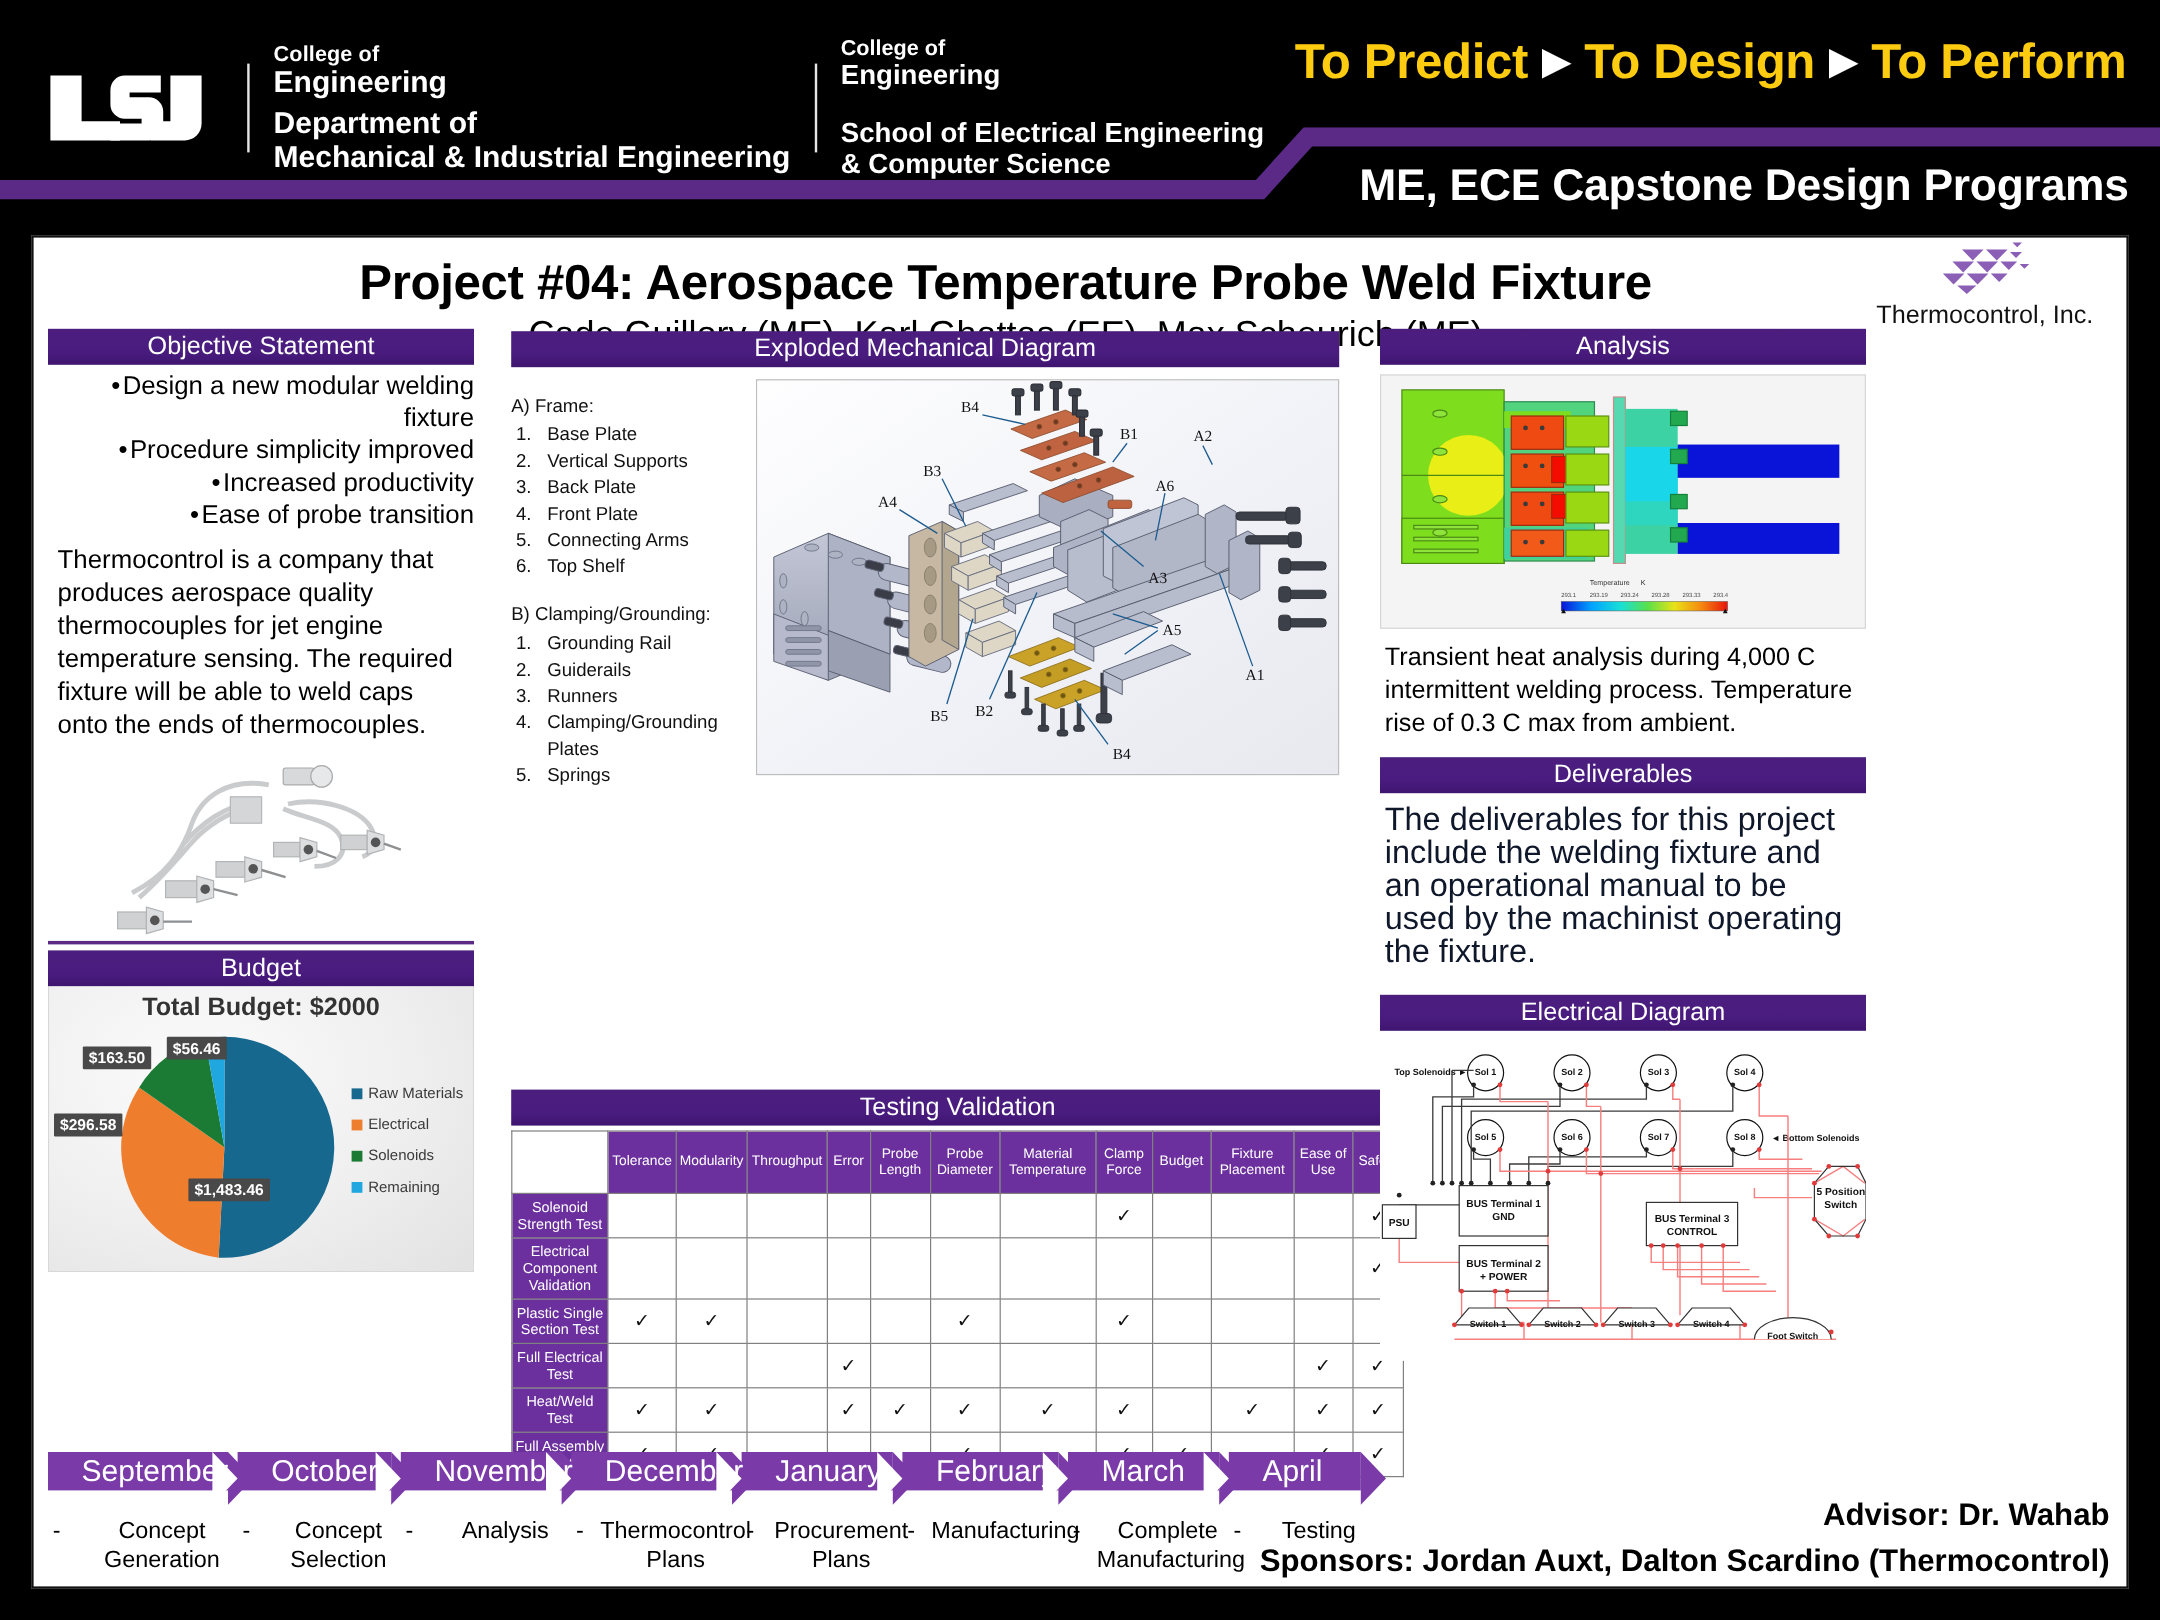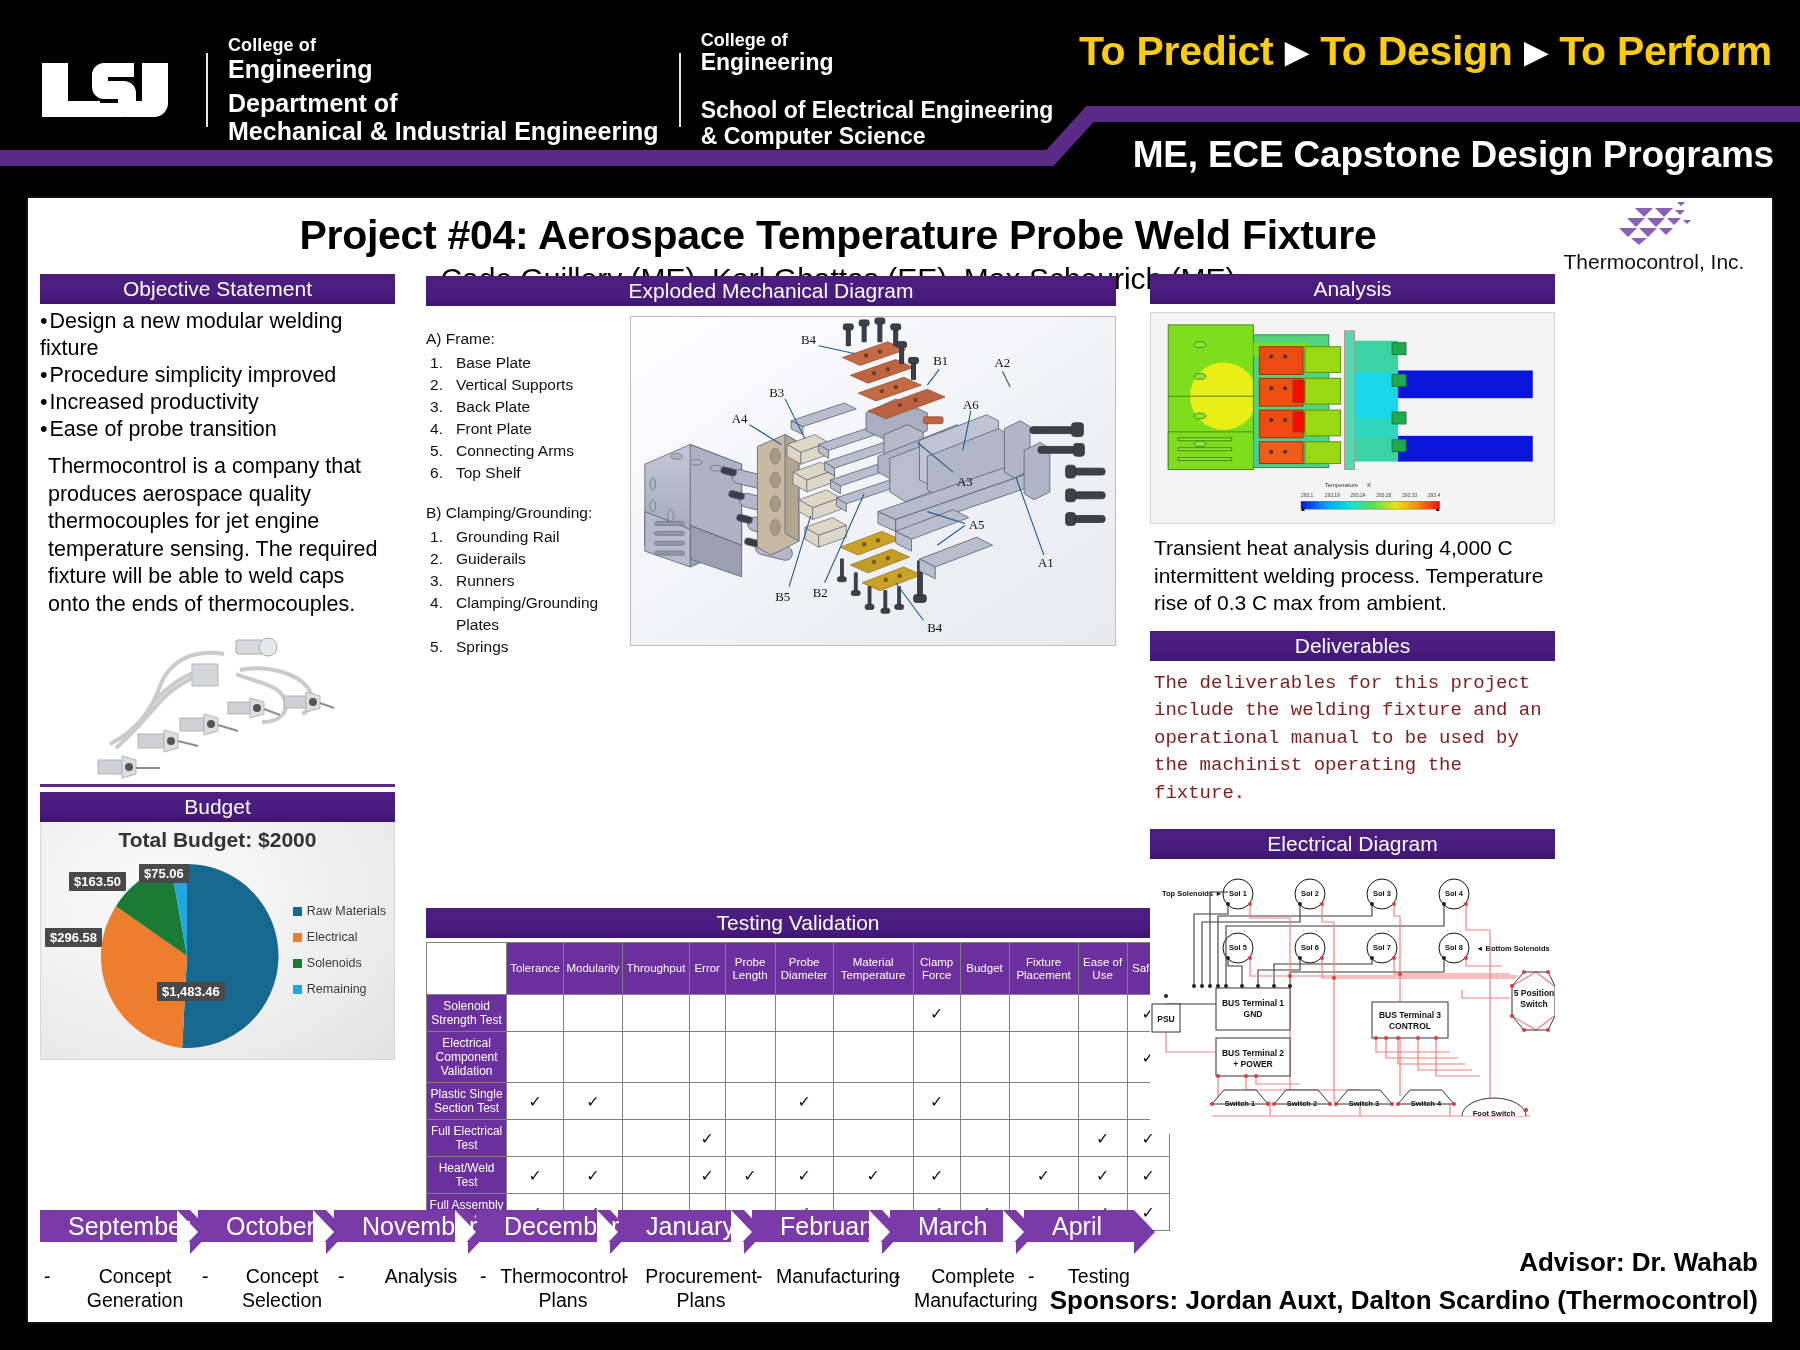--- a/index.html
+++ b/index.html
@@ -58,21 +58,21 @@
   
   .bar {
     background: linear-gradient(180deg,#4b1e7e 0%, #4a1c80 60%, #3f1570 100%);
     color:#fff; text-align:center; font-size:21px; line-height:30px; height:30px;
   }
 
   .col { position:absolute; }
 
   
   #col-left { left: 12px; top: 76px; width: 355px; }
-  .bullets { margin: 4px 0 2px 0; }
+  .bullets { margin: 4px 0 2px 0; text-align: right; }
   .bullets li { list-style:none; font-size:21.5px; line-height:27px; color:#000; }
   .bullets li::before { content:"\2022"; margin-right:2px; }
   .bodytext { font-size:21.5px; line-height:27.5px; color:#000; padding: 8px 8px 0 8px; }
 
   .thermo-photo { width: 100%; height: 160px; margin-top: 8px; position: relative; background:#fff; }
   .thermo-photo svg { display:block; }
   .photo-underline { height:3px; background:#5b2a86; width:100%; }
 
   
   .budget-card { width:100%; margin-top: 6px; }
@@ -109,21 +109,21 @@
      line-height:13px; padding:3px 1px; vertical-align:middle; text-align:center; height:52px; }
   table.tv thead th.corner { background:#fff; border:1px solid #808080; }
   table.tv tbody th { background:#6b2f9e; color:#fff; font-size:12px; font-weight:400;
      line-height:14px; padding:4px 2px; text-align:center; width:72px; }
   table.tv tbody td { background:#fff; text-align:center; font-size:16px; color:#111; height:28px; }
 
   
   #col-right { left: 1122px; top: 76px; width: 405px; }
   .fea-box { margin-top:8px; border:1px solid #d6d6d6; background:#f4f4f4; height:212px; position:relative; overflow:hidden; }
   .fea-caption { font-size:21px; line-height:27.5px; color:#000; padding:10px 4px 0 4px; }
-  .deliv-text { font-size:19px; line-height:27.5px; color:#7f1d1d; padding:9px 4px 0 4px;font-family:Liberation Mono, monospace; }
+  .deliv-text { font-size:27px; line-height:27.5px; color:#0f172a; padding:9px 4px 0 4px; }
   .elec-box { margin-top:7px; background:#fff; height:268px; position:relative; overflow:hidden; }
 
   
   #timeline { position:absolute; left:12px; top:1012px; width:1098px; height:106px; }
   .chevrons { position:relative; height:44px; }
   .chev {
     position:absolute; top:0; height:32px; background:#7a3aa8; color:#fff;
     display:flex; align-items:center; justify-content:flex-start;
     font-size:25px; padding-left:28px;
   }
@@ -294,21 +294,21 @@
               <path d="M100 100 L100 6 A94 94 0 1 1 95.1 193.9 Z" fill="#17688f"></path>
 
               <path d="M100 100 L95.1 193.9 A94 94 0 0 1 27.5 49.2 Z" fill="#ef7d2e"></path>
 
               <path d="M100 100 L27.5 49.2 A94 94 0 0 1 83.5 7.5 Z" fill="#1b7a33"></path>
 
               <path d="M100 100 L83.5 7.5 A94 94 0 0 1 100 6 Z" fill="#21a7e0"></path>
             </svg>
           </div>
 
-          <div class="pie-label" style="left:98px; top:42px;">$75.06</div>
+          <div class="pie-label" style="left:98px; top:42px;">$56.46</div>
           <div class="pie-label" style="left:28px; top:50px;">$163.50</div>
           <div class="pie-label" style="left:4px; top:106px;">$296.58</div>
           <div class="pie-label" style="left:116px; top:160px;">$1,483.46</div>
 
           <div class="pie-legend">
             <div>
                 <span class="swatch" style="background:#17688f"></span>
                 <span>Raw Materials</span>
               </div>
             <div>

